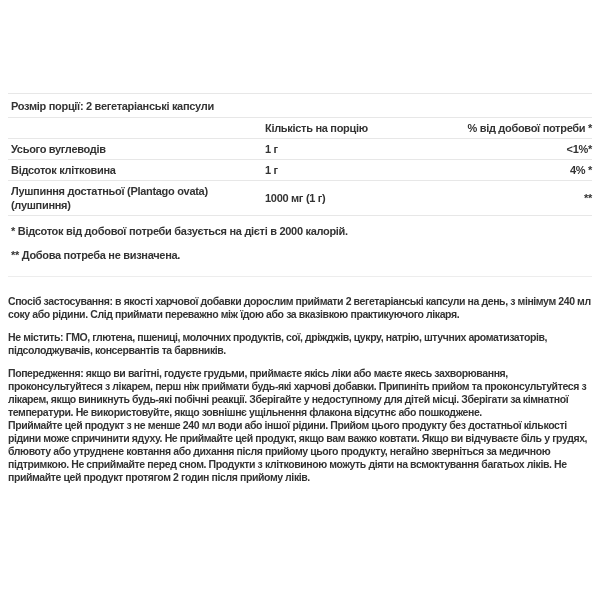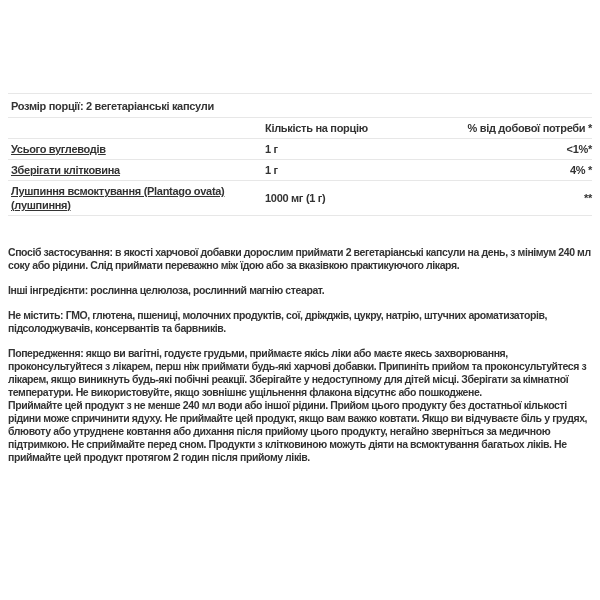--- a/index.html
+++ b/index.html
@@ -33,21 +33,20 @@
     align-items: center;
     border-bottom: 1px solid #e7e7e7;
     padding: 4.5px 0;
   }
   .trow.compact { padding: 3px 0; }
   .c1 {
     width: 257px;
     box-sizing: border-box;
     padding-right: 22px;
     padding-left: 3px;
-    text-decoration: underline;
   }
   .c2 { width: 187px; box-sizing: border-box; }
   .c3 { flex: 1; box-sizing: border-box; text-align: right; }
   .info-row .c-full { padding-left: 3px; }
   
   .footnotes {
     border-bottom: 1px solid #ededed;
     padding: 8px 0 4px 0;
     font-size: 11px;
     line-height: 14px;
@@ -58,21 +57,21 @@
     padding-left: 3px;
   }
   
   .paras {
     padding-top: 18px;
     font-size: 10.5px;
     line-height: 13px;
     letter-spacing: -0.4px;
   }
   .paras p {
-    margin: 12px 0 10px 0;
+    margin: 0 0 10px 0;
   }
   .paras .block { display: block; }
 </style>
 </head>
 <body>
 
 <div class="page">
 
   <div class="facts">
 
@@ -87,37 +86,40 @@
       <span class="c3">% від добової потреби *</span>
     </div>
 
     <div class="trow compact">
       <span class="c1">Усього вуглеводів</span>
       <span class="c2">1 г</span>
       <span class="c3">&lt;1%*</span>
     </div>
 
     <div class="trow compact">
-      <span class="c1">Зберігати клітковина</span>
+      <span class="c1">Відсоток клітковина</span>
       <span class="c2">1 г</span>
       <span class="c3">4% *</span>
     </div>
 
     <div class="trow compact">
-      <span class="c1">Лушпиння всмоктування (Plantago ovata) (лушпиння)</span>
+      <span class="c1">Лушпиння достатньої (Plantago ovata) (лушпиння)</span>
       <span class="c2">1000 мг (1 г)</span>
       <span class="c3">**</span>
     </div>
 
   </div>
 
+  <div class="footnotes">
+    <p>* Відсоток від добової потреби базується на дієті в 2000 калорій.</p>
+    <p>** Добова потреба не визначена.</p>
+  </div>
 
   <div class="paras">
     <p>Спосіб застосування: в якості харчової добавки дорослим приймати 2 вегетаріанські капсули на день, з мінімум 240 мл соку або рідини. Слід приймати переважно між їдою або за вказівкою практикуючого лікаря.</p>
-    <p>Інші інгредієнти: рослинна целюлоза, рослинний магнію стеарат.</p>
     <p>Не містить: ГМО, глютена, пшениці, молочних продуктів, сої, дріжджів, цукру, натрію, штучних ароматизаторів, підсолоджувачів, консервантів та барвників.</p>
     <p>
       <span class="block">Попередження: якщо ви вагітні, годуєте грудьми, приймаєте якісь ліки або маєте якесь захворювання, проконсультуйтеся з лікарем, перш ніж приймати будь-які харчові добавки. Припиніть прийом та проконсультуйтеся з лікарем, якщо виникнуть будь-які побічні реакції. Зберігайте у недоступному для дітей місці. Зберігати за кімнатної температури. Не використовуйте, якщо зовнішнє ущільнення флакона відсутнє або пошкоджене.</span>
       <span class="block">Приймайте цей продукт з не менше 240 мл води або іншої рідини. Прийом цього продукту без достатньої кількості рідини може спричинити ядуху. Не приймайте цей продукт, якщо вам важко ковтати. Якщо ви відчуваєте біль у грудях, блювоту або утруднене ковтання або дихання після прийому цього продукту, негайно зверніться за медичною підтримкою. Не сприймайте перед сном. Продукти з клітковиною можуть діяти на всмоктування багатьох ліків. Не приймайте цей продукт протягом 2 годин після прийому ліків.</span>
     </p>
   </div>
 
 </div>
 
 </body></html>

